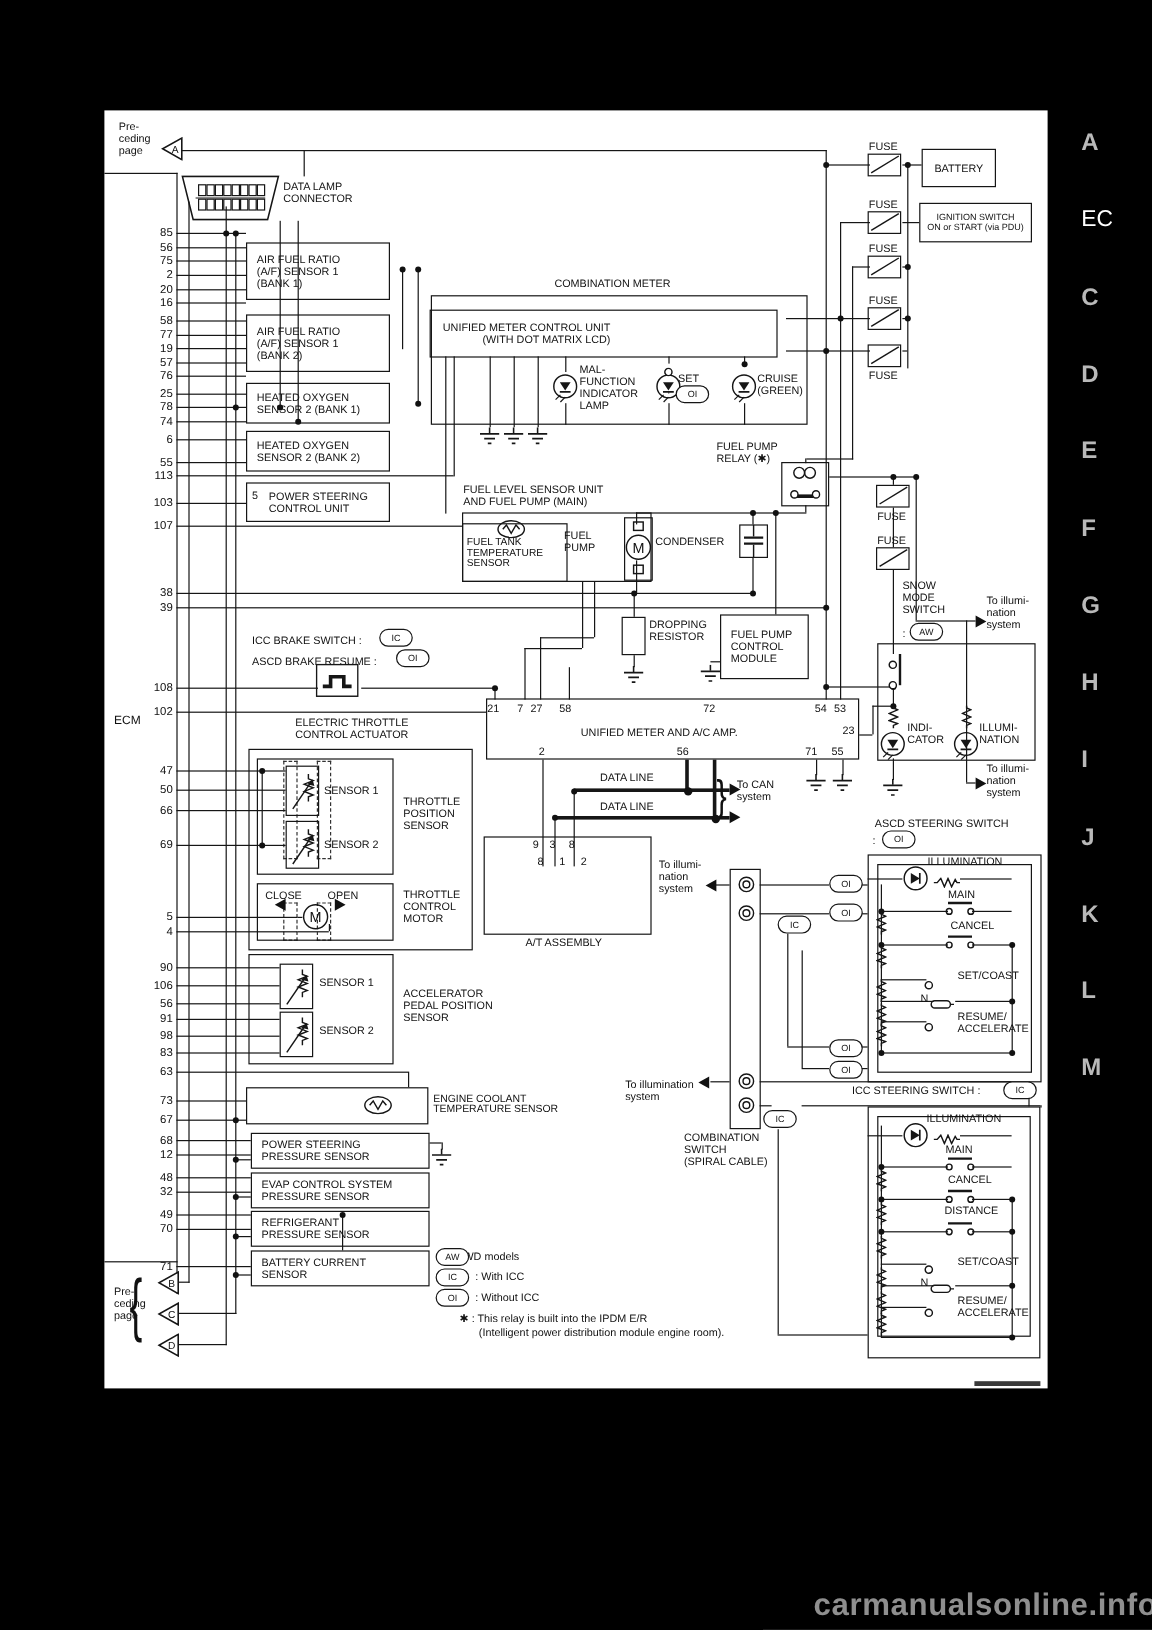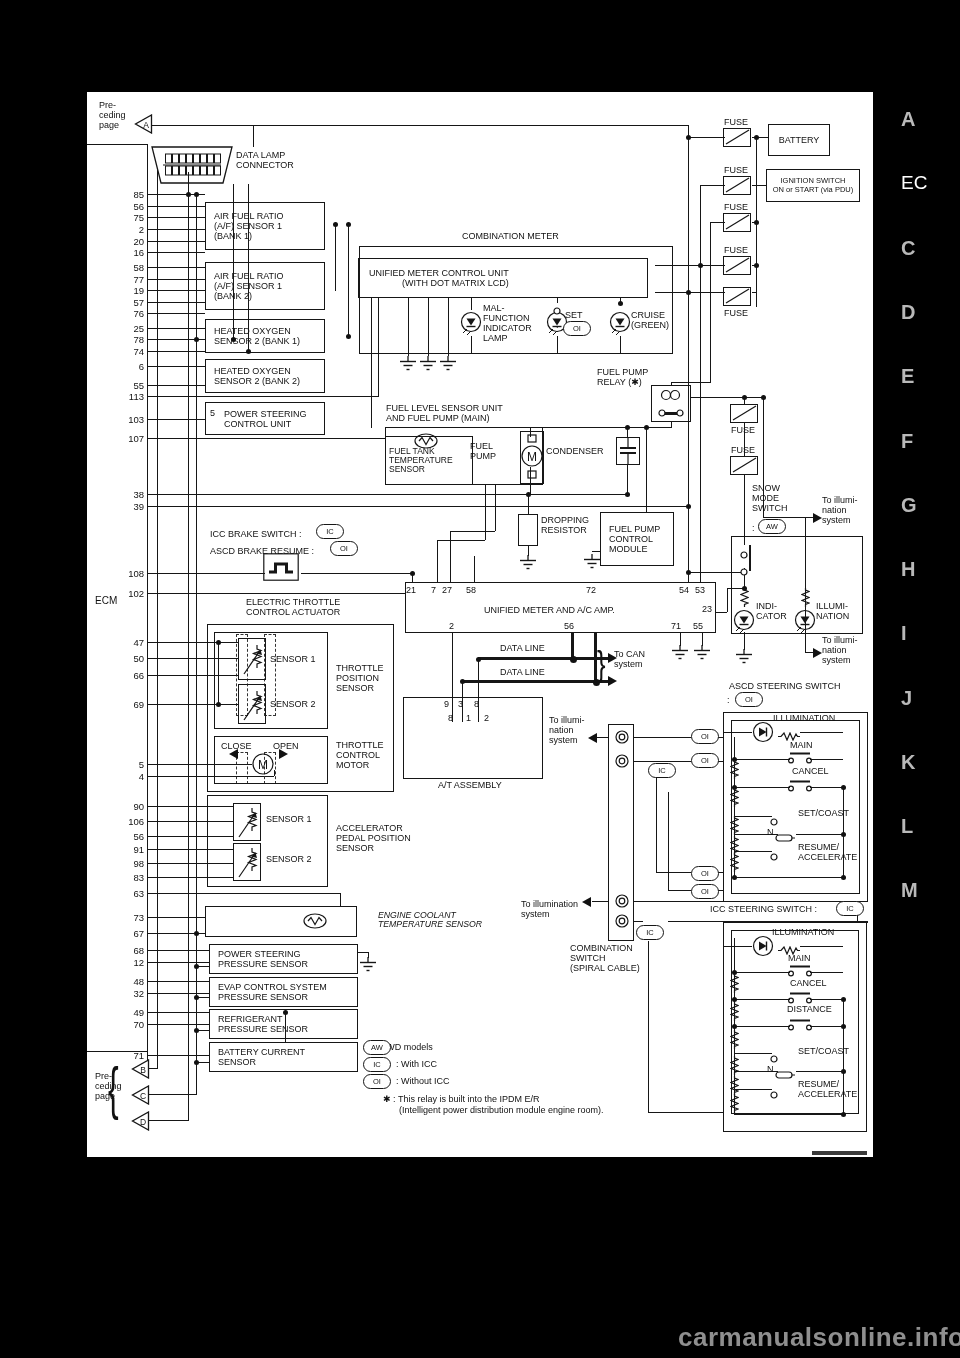--- a/index.html
+++ b/index.html
@@ -329,21 +329,21 @@
 system</div>
       <div class="tx" style="left: 597px; top: 646px; font-size: 34px; line-height: 35.7px; transform: scale(0.75, 1.05); transform-origin: left top;">}</div>
       <div class="tx" style="left: 549px; top: 715px;">To illumi-
 nation
 system</div>
       <div class="tx" style="left: 521px; top: 899px;">To illumination
 system</div>
       <div class="tx" style="left: 570px; top: 943px;">COMBINATION
 SWITCH
 (SPIRAL CABLE)</div>
-      <div class="tx" style="left: 378px; top: 911px; font-size: 8.7px; line-height: 9.135px; font-style: italic;">ENGINE COOLANT
+      <div class="tx" style="left: 361px; top: 911px; font-size: 8.7px; line-height: 9.135px;">ENGINE COOLANT
 TEMPERATURE SENSOR</div>
       <div class="tx" style="left: 752px; top: 483px;">SNOW
 MODE
 SWITCH</div>
       <div class="tx" style="left: 752px; top: 523px;">:</div>
       <div class="tx" style="left: 822px; top: 495px;">To illumi-
 nation
 system</div>
       <div class="tx" style="left: 822px; top: 635px;">To illumi-
 nation

